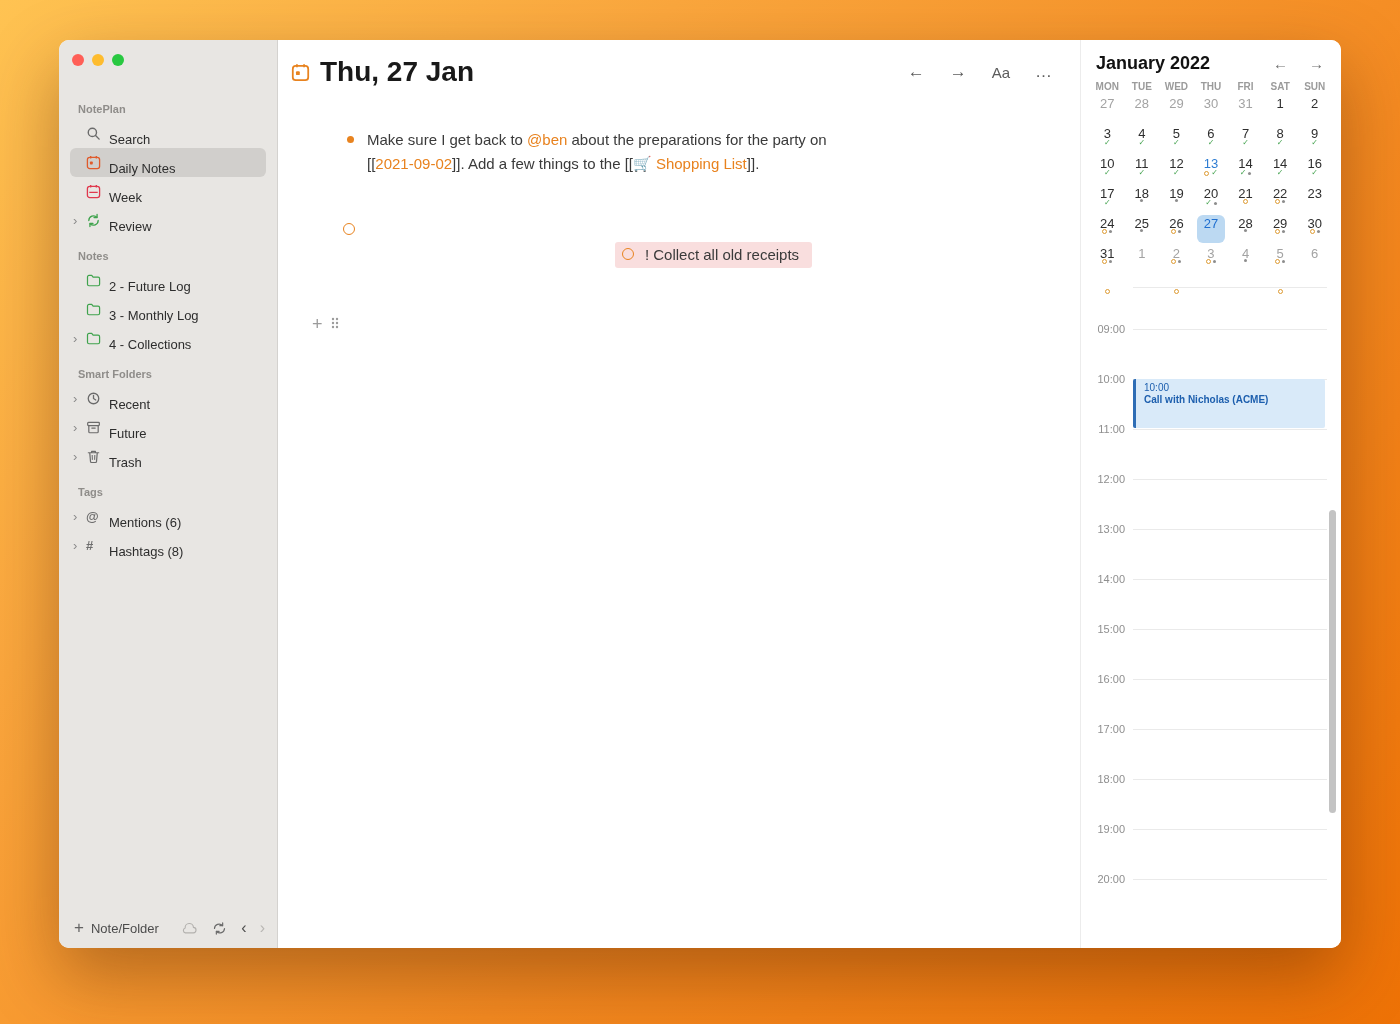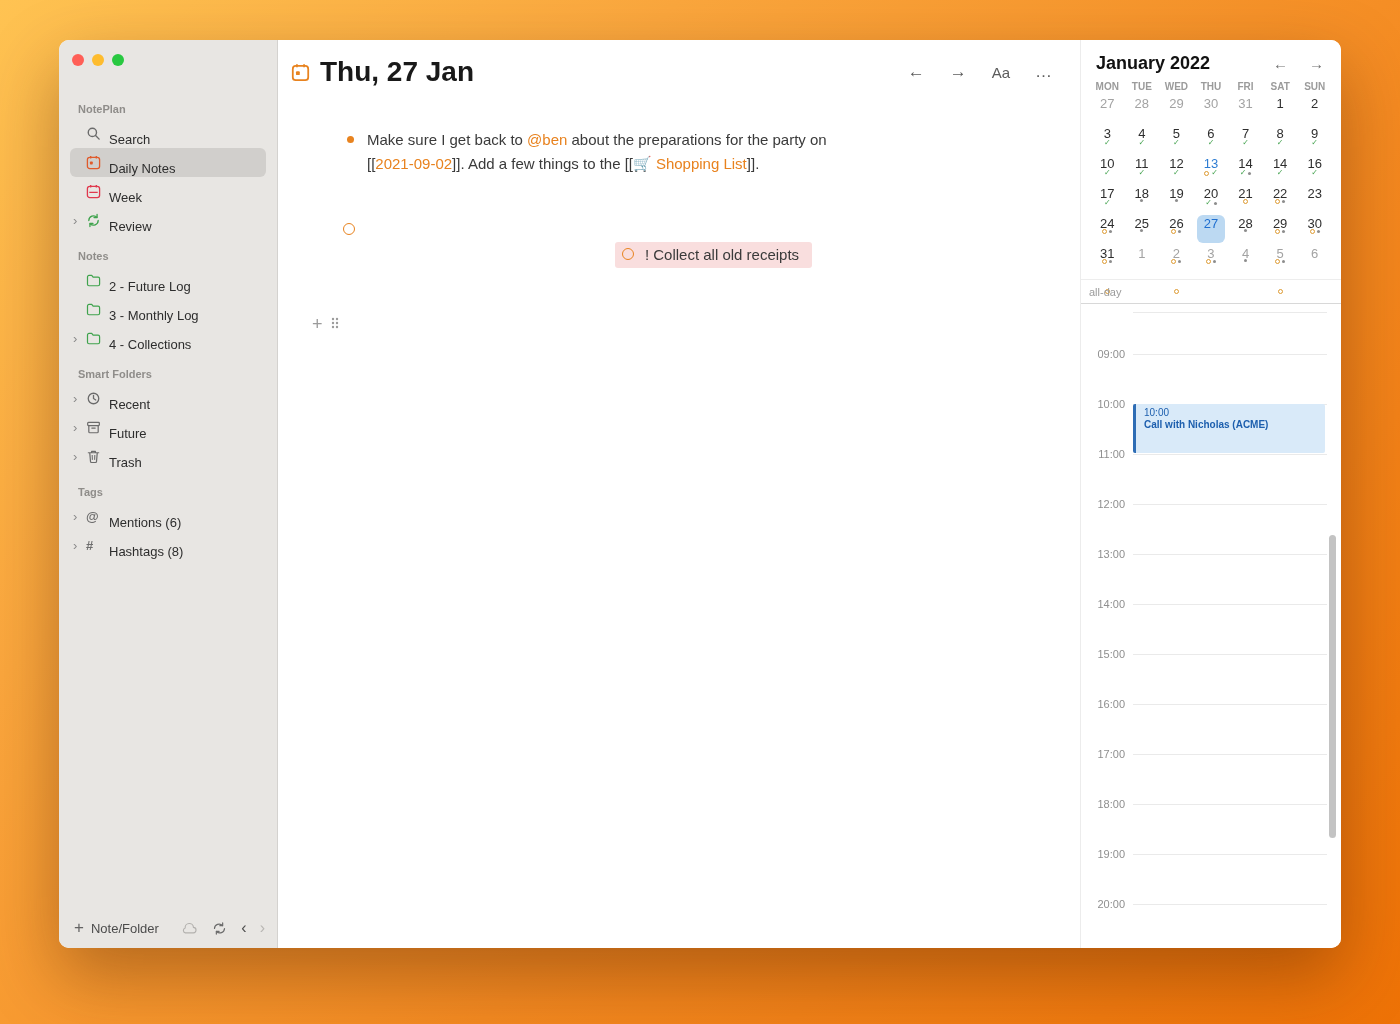--- a/index.html
+++ b/index.html
@@ -639,23 +639,20 @@
             </div>
           </div>
         </div>
         <div class="dcell next">
           <div class="dinner">
             <div class="dnum">6</div>
             <div class="marks"></div>
           </div>
         </div>
       </div>
-    <div class="allday">
-      <span>all-day</span>
-    </div>
     <div class="timeline" id="timeline">
         <div class="hline" style="top: 8px;"></div>
         <div class="hlabel" style="top: 50px;">09:00</div>
         <div class="hline" style="top: 50px;"></div>
         <div class="hlabel" style="top: 100px;">10:00</div>
         <div class="hline" style="top: 100px;"></div>
         <div class="hlabel" style="top: 150px;">11:00</div>
         <div class="hline" style="top: 150px;"></div>
         <div class="hlabel" style="top: 200px;">12:00</div>
         <div class="hline" style="top: 200px;"></div>

